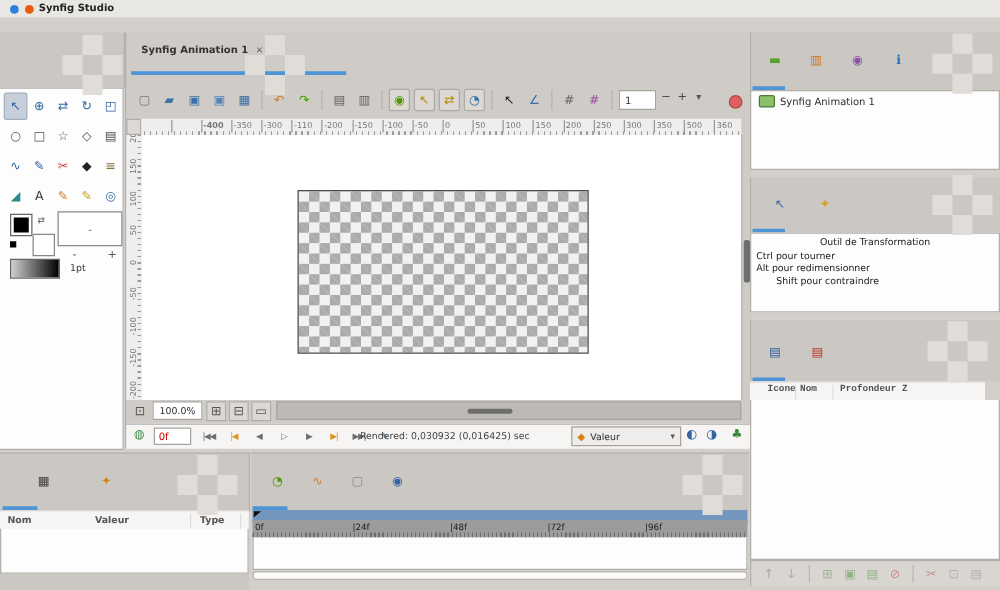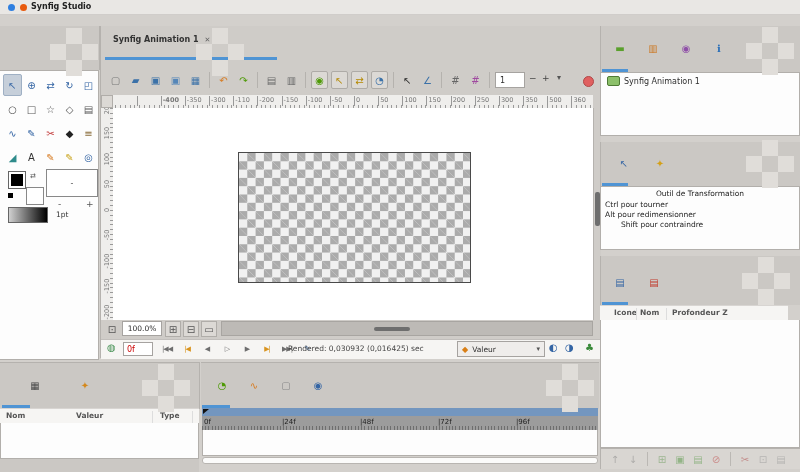--- a/index.html
+++ b/index.html
@@ -277,21 +277,21 @@
     <span class="hint" style="left:4px;top:33px;margin-left:16px;">Shift pour contraindre</span>
   </div>
 
   <div class="abs strip" style="left:600px;top:256px;width:200px;height:49px;border-left:1px solid #b5b2ae;">
     <div id="p3tabs" style="position:absolute;left:10px;top:18px;display:flex;gap:16px;">
         <span class="tabicon" style="color: rgb(52, 101, 164);">▤</span>
         <span class="tabicon" style="color: rgb(192, 57, 43);">▤</span>
       </div>
   </div>
   <div class="underline" style="left:602px;top:302px;width:26px;"></div>
-  <div class="hdr" id="layers-header" style="left:600px;top:305px;width:188px;height:15px;">
+  <div class="hdr" id="layers-header" style="left:600px;top:305px;width:188px;height:15px;font-family:Liberation Mono, monospace;">
       <span style="left: 14px;">Icone</span>
       <span style="left: 40px;">Nom</span>
       <span style="left: 72px;">Profondeur Z</span>
       <span class="colsep" style="left: 36px;"></span>
       <span class="colsep" style="left: 66px;"></span>
     </div>
   <div class="abs white" style="left:600px;top:320px;width:200px;height:128px;border-top:none;"></div>
 
   <div class="abs" style="left:600px;top:448px;width:200px;height:20px;background:#d9d6d2;border-top:1px solid #b5b2ae;border-left:1px solid #b5b2ae;">
     <div id="layers-toolbar-items" style="position:absolute;left:6px;top:2px;display:flex;gap:2px;align-items:center;">

